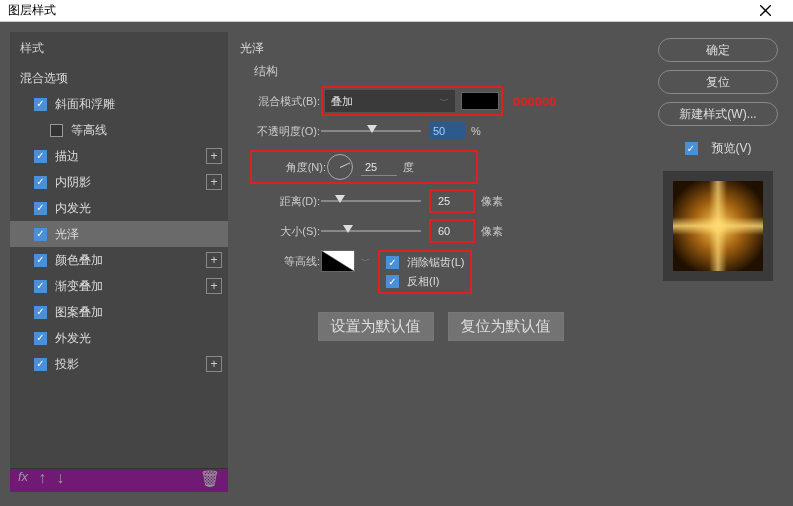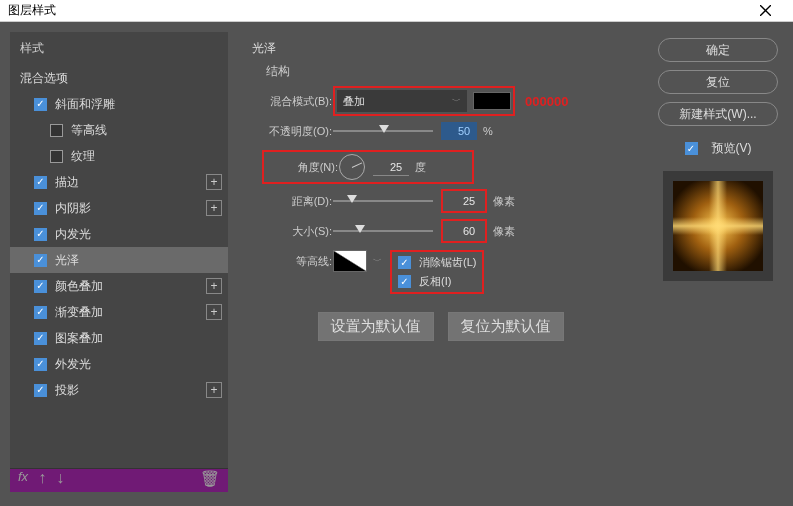--- a/index.html
+++ b/index.html
@@ -3,21 +3,21 @@
   <meta charset="utf-8">
   <style>
     * { margin: 0; padding: 0; box-sizing: border-box; font-family: "Microsoft YaHei", sans-serif; }
     body { background: #535353; width: 793px; height: 506px; overflow: hidden; }
     
     .titlebar { background: #fff; height: 22px; display: flex; align-items: center; padding: 0 8px; border-bottom: 1px solid #ccc; justify-content: space-between; }
     .titlebar-title { font-size: 12px; color: #000; }
     .titlebar-close { width: 40px; height: 26px; display: flex; align-items: center; justify-content: center; cursor: pointer; }
     .titlebar-close svg { width: 11px; height: 11px; }
     
-    .main-area { display: flex; height: 480px; padding: 10px; gap: 18px; border-radius: 29px; }
+    .main-area { display: flex; height: 480px; padding: 10px; gap: 6px; border-radius: 29px; }
     
     .left-panel { width: 218px; background: #454545; display: flex; flex-direction: column; }
     .left-header { padding: 8px 10px; font-size: 12px; color: #ccc; }
     .style-list { flex: 1; overflow-y: auto; }
     .style-item { display: flex; align-items: center; padding: 5px 10px 5px 24px; font-size: 12px; color: #ddd; cursor: pointer; position: relative; height: 26px; }
     .style-item.blending { padding-left: 10px; text-align: center; }
     .style-item.selected { background: #6a6a6a; }
     .style-item.indent-1 { padding-left: 40px; }
     .chk { width: 13px; height: 13px; border: 1px solid #999; background: #333; margin-right: 8px; display: flex; align-items: center; justify-content: center; flex-shrink: 0; }
     .chk.checked { background: #4a90d9; border-color: #4a90d9; }
@@ -31,21 +31,21 @@
     .center-panel { flex: 1; background: #535353; padding: 8px 0; }
     .section-title { font-size: 12px; color: #ddd; margin-bottom: 6px; padding-left: 6px; }
     .section-sub { font-size: 12px; color: #ccc; margin-bottom: 10px; padding-left: 20px; }
     .form-row { display: flex; align-items: center; margin-bottom: 8px; height: 22px; }
     .form-label { width: 86px; text-align: right; font-size: 11px; color: #ccc; margin-right: 1px; }
     .dropdown { width: 130px; height: 22px; background: #3a3a3a; display: flex; align-items: center; padding: 0 6px; font-size: 11px; color: #ddd; position: relative; }
     .dropdown-arrow { position: absolute; right: 6px; font-size: 9px; color: #aaa; }
     .swatch { width: 38px; height: 18px; background: #000; border: 1px solid #666; margin-left: 6px; }
     .slider-track { width: 100px; height: 2px; background: #888; position: relative; margin-right: 8px; }
     .slider-thumb { position: absolute; top: -5px; width: 0; height: 0; border-left: 5px solid transparent; border-right: 5px solid transparent; border-top: 8px solid #ddd; }
-    .value-field { width: 36px; height: 18px; background: #3a3a3a; color: #e6e6e6; font-size: 11px; display: flex; align-items: center; padding: 0 17px; }
+    .value-field { width: 36px; height: 18px; background: #3a3a3a; color: #e6e6e6; font-size: 11px; display: flex; align-items: center; padding: 0 4px; }
     .value-field.hl { color: #a0cfff; background: #2d5a8c; }
     .unit { font-size: 11px; color: #ccc; margin-left: 6px; }
     .angle-dial { width: 26px; height: 26px; border: 1px solid #aaa; border-radius: 50%; position: relative; margin-right: 8px; }
     .angle-dial::after { content: ""; position: absolute; left: 50%; top: 50%; width: 11px; height: 1px; background: #ccc; transform-origin: left; transform: rotate(-25deg); }
     .contour-swatch { width: 34px; height: 22px; background: linear-gradient(to top right, #000 0%, #000 48%, #fff 52%, #fff 100%); border: 1px solid #666; margin-right: 8px; }
     .contour-swatch-wrap { display: flex; align-items: center; }
     .contour-arrow { font-size: 9px; color: #aaa; margin-left: -2px; margin-right: 8px; }
     .btn-row { display: flex; gap: 14px; justify-content: center; margin-top: 18px; }
     .flat-btn { padding: 4px 12px; background: #737373; border: 1px solid #777; font-size: 15px; color: #ddd; cursor: pointer; }
     
@@ -81,24 +81,20 @@
     <div class="style-list" id="style-list">
         <div class="style-item blending">混合选项</div>
         <div class="style-item">
           <div class="chk checked"></div>
           <span>斜面和浮雕</span>
         </div>
         <div class="style-item indent-1">
           <div class="chk"></div>
           <span>等高线</span>
         </div>
-        <div class="style-item indent-1">
-          <div class="chk"></div>
-          <span>纹理</span>
-        </div>
         <div class="style-item">
           <div class="chk checked"></div>
           <span>描边</span>
           <div class="plus-btn">+</div>
         </div>
         <div class="style-item">
           <div class="chk checked"></div>
           <span>内阴影</span>
           <div class="plus-btn">+</div>
         </div>
@@ -161,21 +157,21 @@
 
     <div class="form-row">
       <div class="form-label">不透明度(O):</div>
       <div class="slider-track">
           <div class="slider-thumb" style="left:46px;"></div>
         </div>
       <div class="value-field hl">50</div>
       <span class="unit">%</span>
     </div>
 
-    <div class="red-box group-box" style="margin-left:16px;width:212px;">
+    <div class="red-box group-box" style="margin-left:16px;width:228px;">
       <div class="form-row" style="margin-bottom:0;">
         <div class="form-label" style="width:70px;">角度(N):</div>
         <div class="angle-dial"></div>
         <div class="value-field" style="background:transparent;border-bottom:1px solid #888;">25</div>
         <span class="unit">度</span>
       </div>
     </div>
 
     <div class="form-row">
       <div class="form-label">距离(D):</div>

